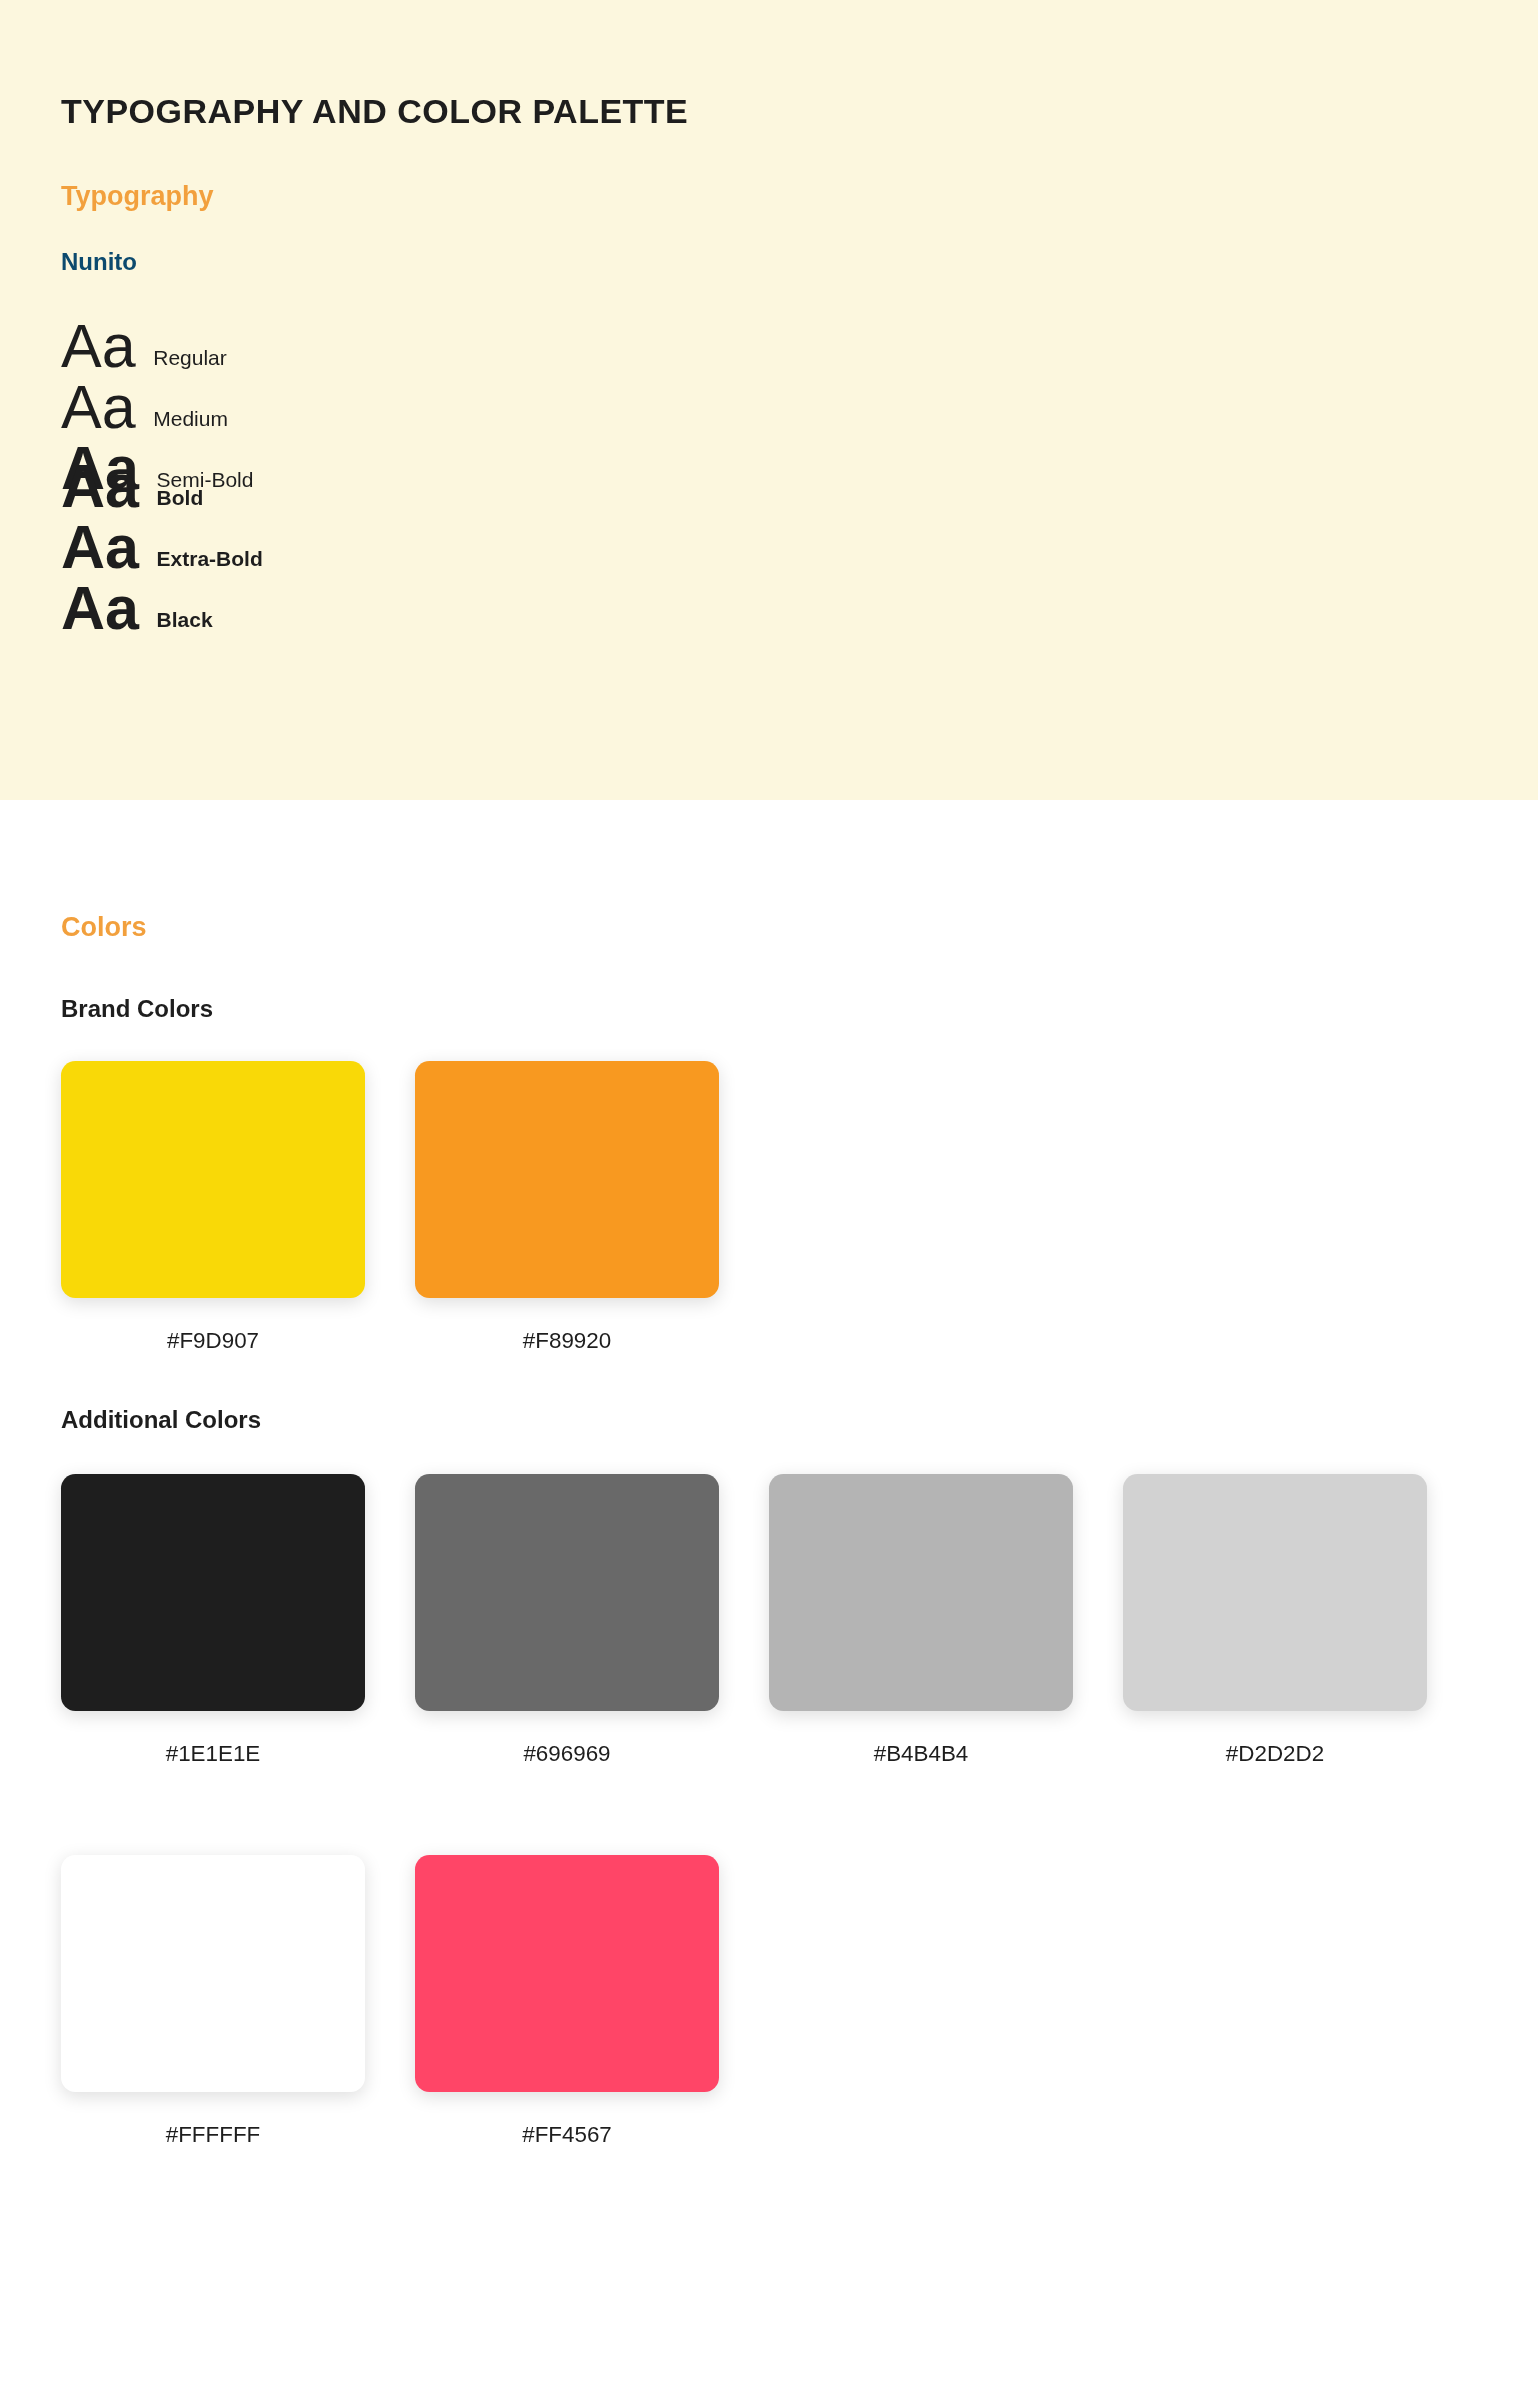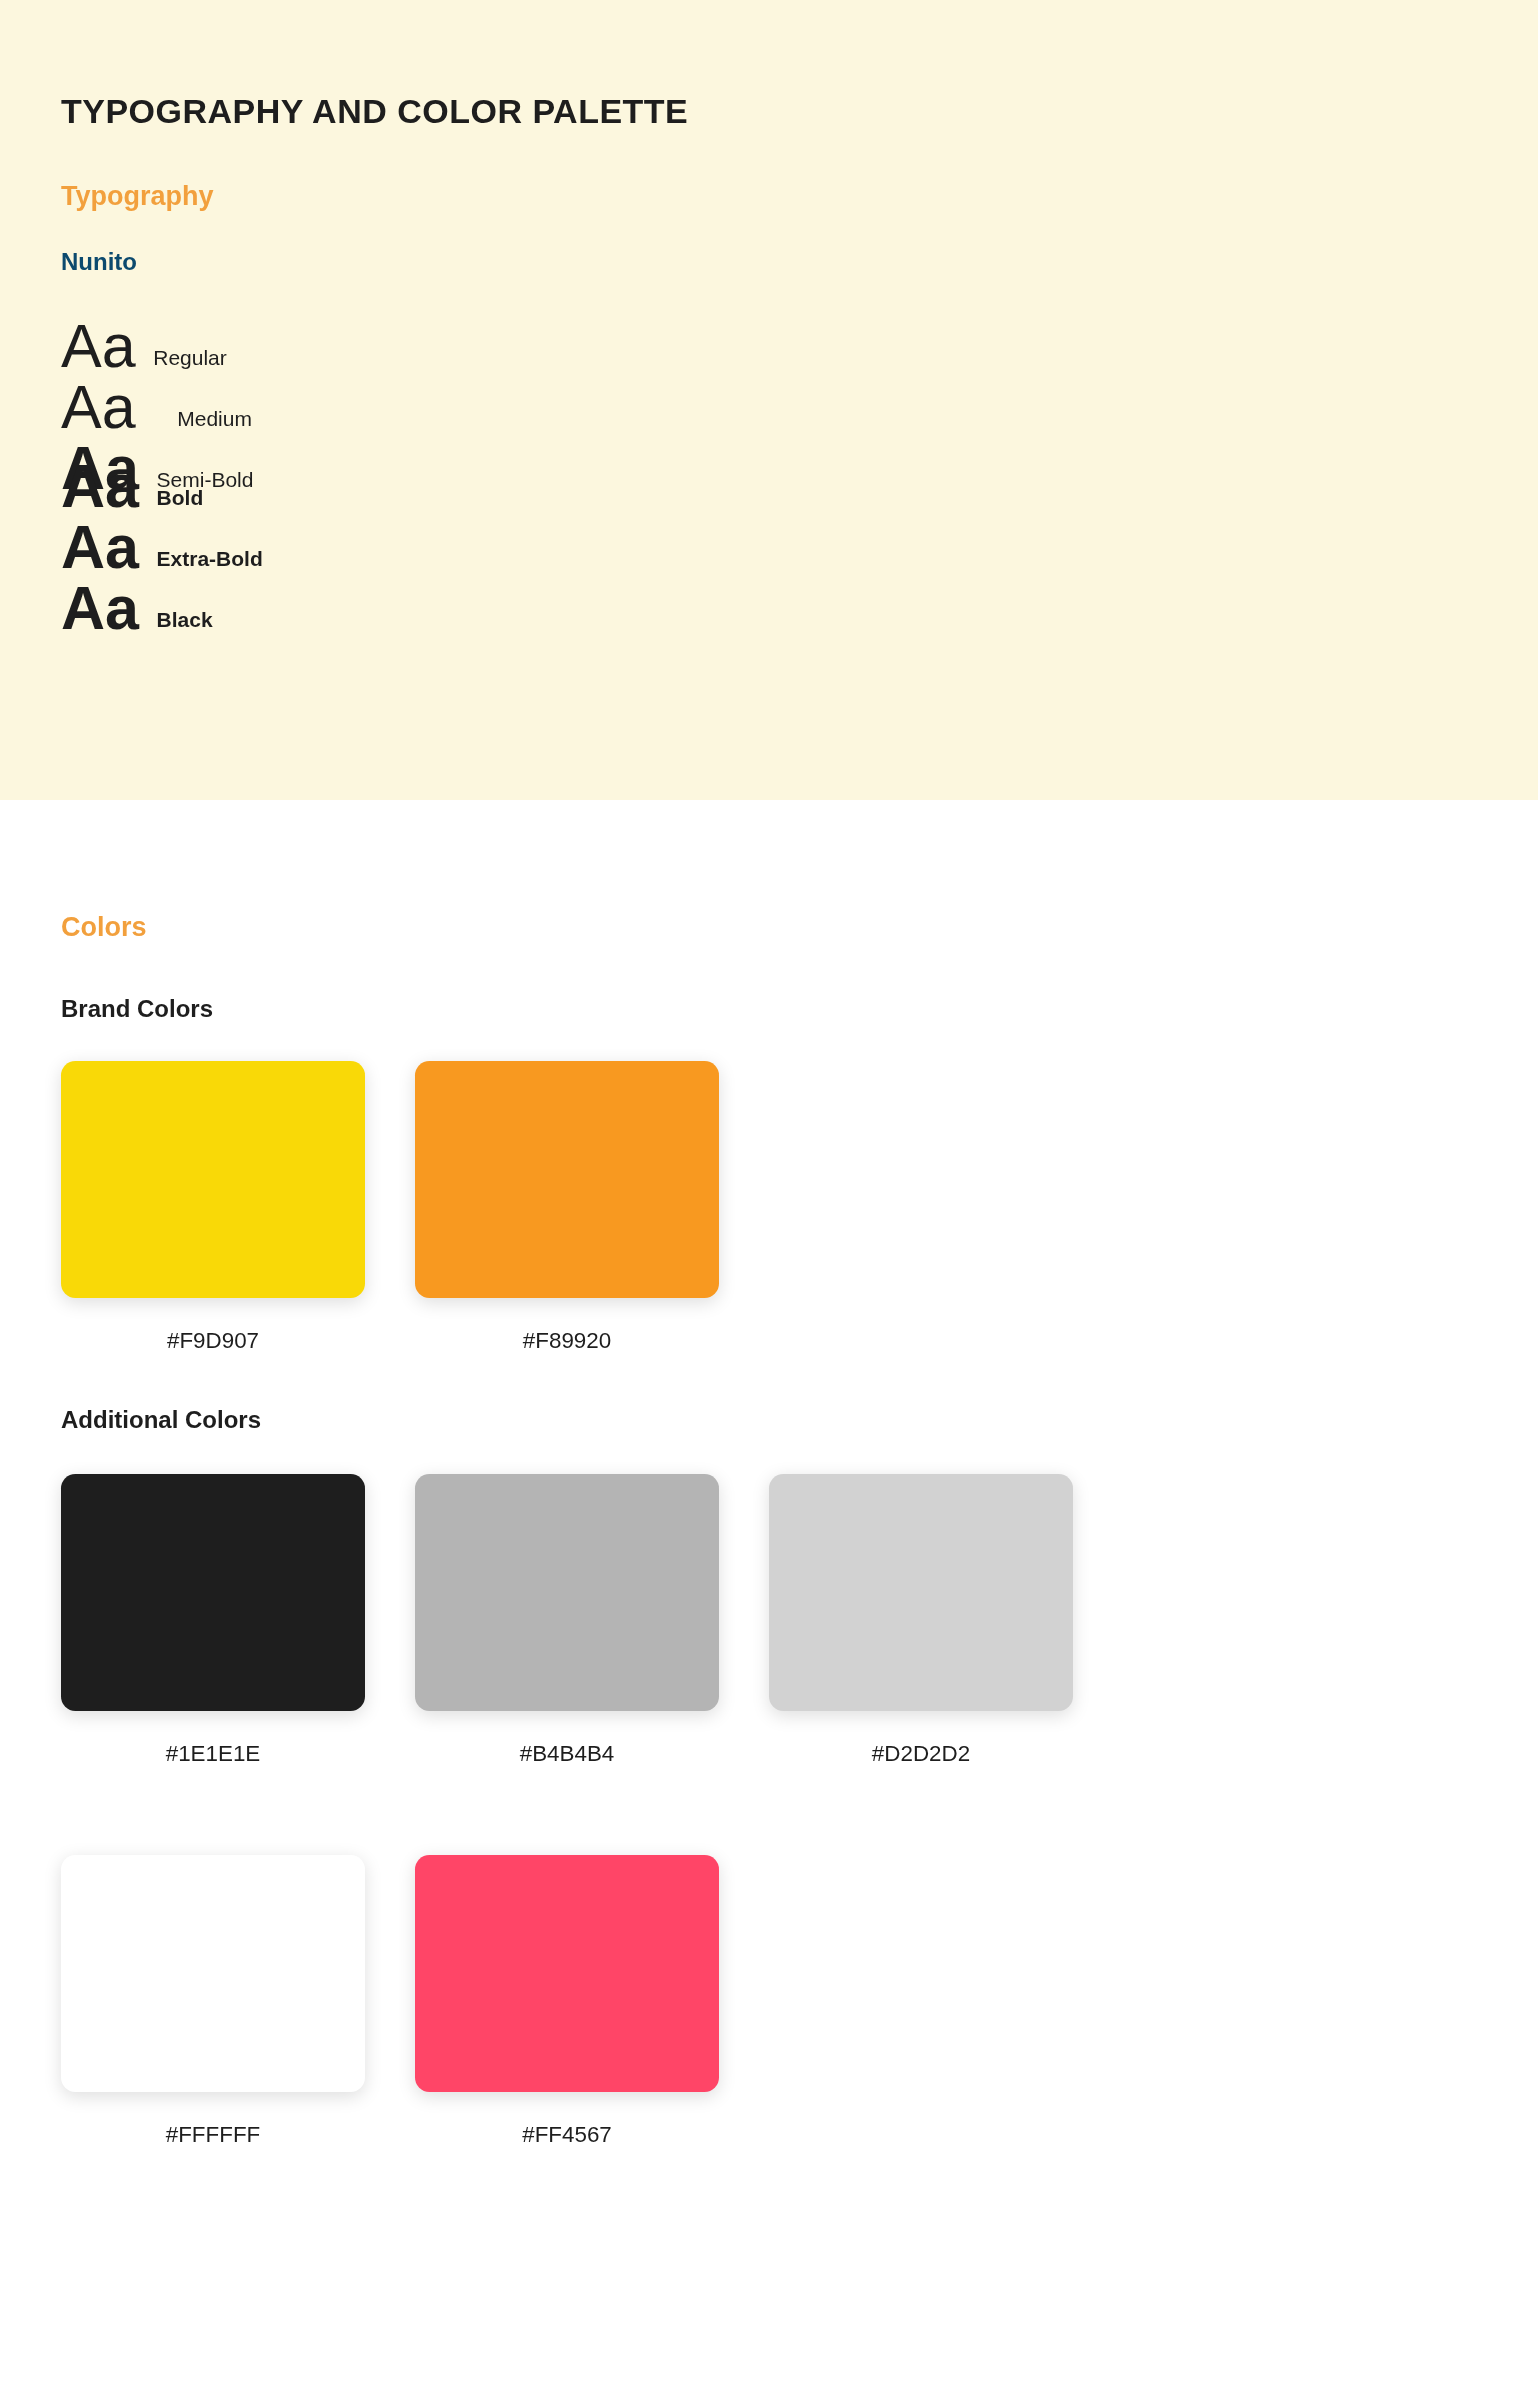--- a/index.html
+++ b/index.html
@@ -72,21 +72,21 @@
   }
 
   .w-regular    { font-weight:400; }
   .w-medium     { font-weight:500; }
   .w-semibold   { font-weight:600; }
   .w-bold       { font-weight:700; }
   .w-extrabold  { font-weight:800; }
   .w-black      { font-weight:900; }
 
   .specimen-name.w-regular   { font-weight:400; }
-  .specimen-name.w-medium    { font-weight:500;margin-left:24px; }
+  .specimen-name.w-medium    { font-weight:500; }
   .specimen-name.w-semibold  { font-weight:500; }
   .specimen-name.w-bold      { font-weight:700; }
   .specimen-name.w-extrabold { font-weight:800; }
   .specimen-name.w-black     { font-weight:900; }
 
   
   .colors-section {
     background:#FFFFFF;
     width:1538px;
     padding:0 61px;
@@ -209,20 +209,24 @@
   </div>
 
   <div class="group-title">Additional Colors</div>
 
   <div class="swatch-row second-row">
     <div class="swatch-cell">
       <div class="swatch" style="background: rgb(30, 30, 30);"></div>
       <div class="swatch-hex">#1E1E1E</div>
     </div>
     <div class="swatch-cell">
+      <div class="swatch" style="background: rgb(105, 105, 105);"></div>
+      <div class="swatch-hex">#696969</div>
+    </div>
+    <div class="swatch-cell">
       <div class="swatch" style="background: rgb(180, 180, 180);"></div>
       <div class="swatch-hex">#B4B4B4</div>
     </div>
     <div class="swatch-cell">
       <div class="swatch" style="background: rgb(210, 210, 210);"></div>
       <div class="swatch-hex">#D2D2D2</div>
     </div>
   </div>
 
   <div class="swatch-row last-row">

